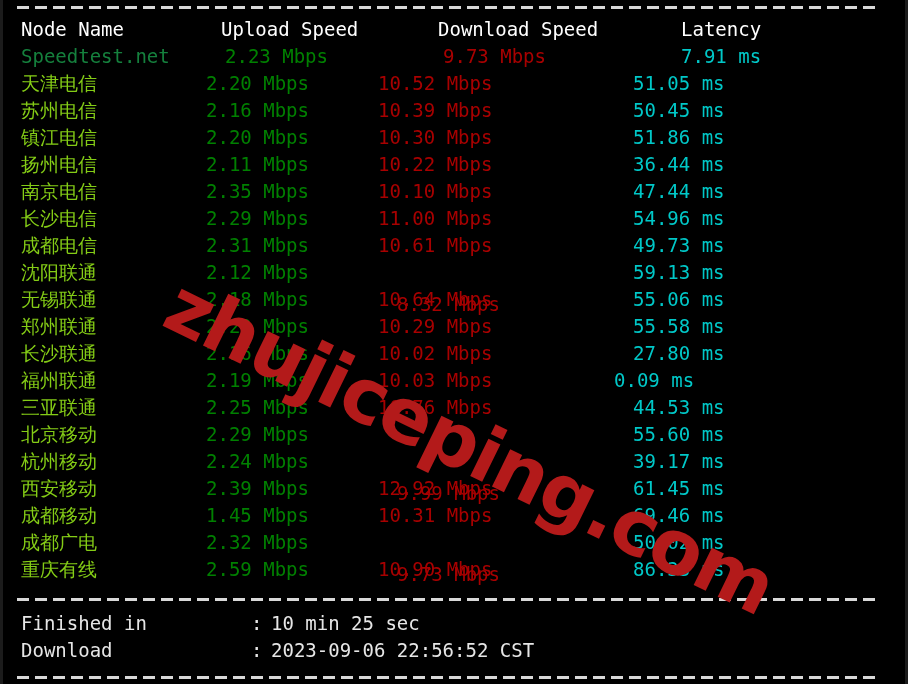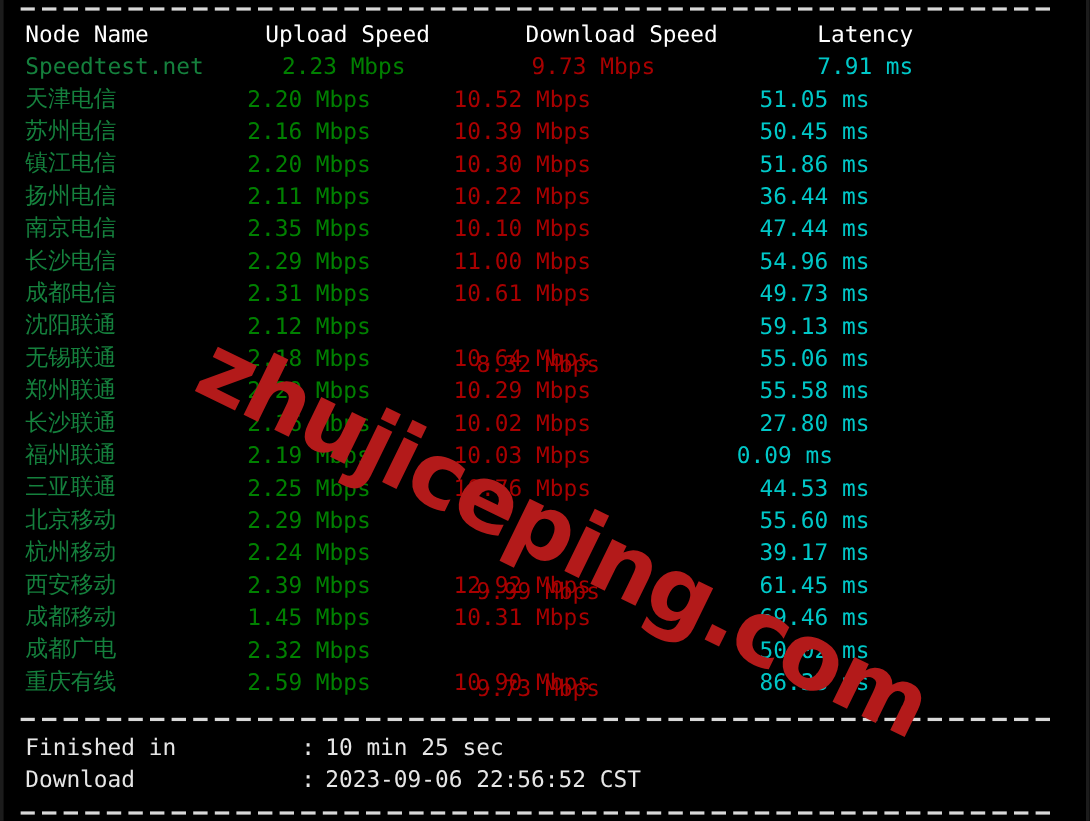--- a/index.html
+++ b/index.html
@@ -77,36 +77,36 @@
   .col-lat    { left: 630px; width: 170px; text-align: left; }
 
   
   .hdr .col-node { left: 18px; }
   .hdr .col-up   { left: 218px; }
   .hdr .col-down { left: 435px; }
   .hdr .col-lat  { left: 678px; }
 
   
   .st .col-node { left: 18px; }
-  .st .col-up   { left: 222px; margin-left: 10px; }
+  .st .col-up   { left: 222px; }
   .st .col-down { left: 440px; }
   .st .col-lat  { left: 678px; }
 
   
   .node .col-up   { left: 190px; margin-left: 13px; }
   .node .col-down { left: 375px; }
   .node .col-lat  { left: 630px; }
 
   
   .shift-1 { padding-left: 19px; margin-top: 32px; }
   .shift-neg { margin-left: -19px; }
 
   
   .c-header  { color: #ffffff; }
-  .c-node    { color: #15803d; font-family: Liberation Mono, monospace; }
+  .c-node    { color: #84cc16; }
   .c-brand   { color: #15803d; }
   .c-upload  { color: #008000; }
   .c-download{ color: #a80000; }
   .c-latency { color: #00c8c8; }
 
   
   #footer {
     position: absolute;
     left: 0;
     top: 610px;

